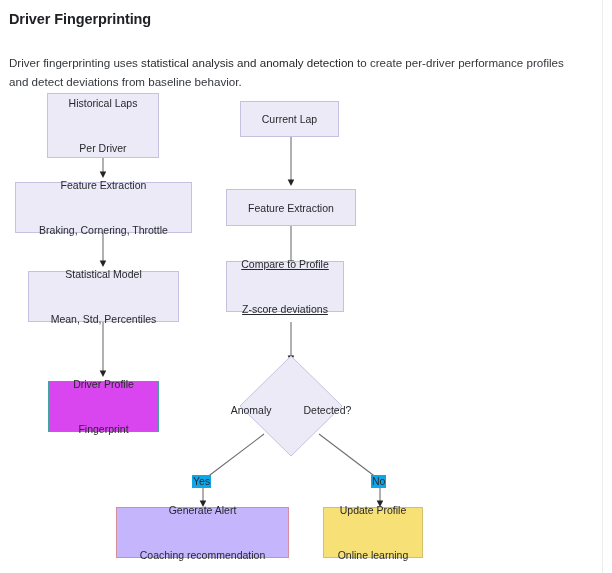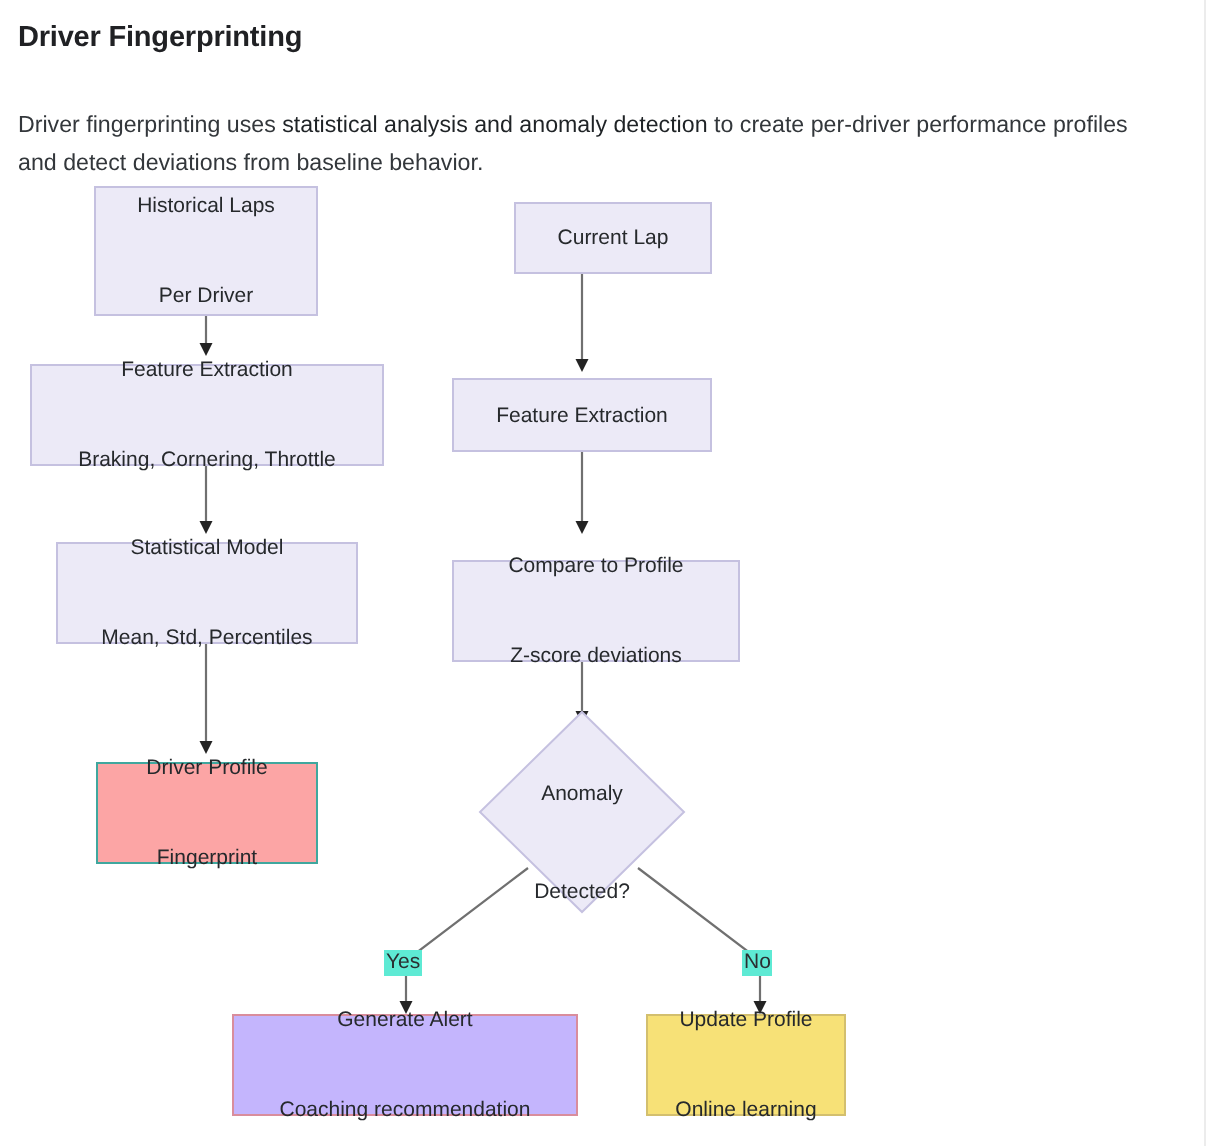--- a/index.html
+++ b/index.html
@@ -72,21 +72,21 @@
     color: #26292c;
     border-width: 1px;
     border-style: solid;
   }
   .node .line2 { display: block; margin-top: 29px; }
   .node.lav {
     background: #eceaf7;
     border-color: #c5c1e0;
   }
   .node.teal {
-    background: #fca5a5;
+    background: #d946ef;
     border-color: #3fa79e;
   }
   .node.red {
     background: #c4b5fd;
     border-color: #d98d9c;
   }
   .node.yellow {
     background: #f7e177;
     border-color: #d3bf6e;
   }
@@ -96,38 +96,38 @@
   .diamond-shape {
     position: absolute;
     left: 0;
     top: 0;
     width: 100%;
     height: 100%;
   }
   .diamond-label {
     position: absolute;
     left: 0;
-    top: 16px;
+    top: 4px;
     width: 100%;
     height: 100%;
     display: flex;
-    flex-direction: column;
+    flex-direction: row;
     align-items: center;
     justify-content: center;
     text-align: center;
     font-size: 10.5px;
     line-height: 17px;
     color: #26292c;
     gap: 32px;
   }
   .edge-label {
     position: absolute;
     font-size: 10.5px;
     color: #2b2e31;
-    background: #5eead4;
+    background: #0ea5e9;
     padding: 0 1px;
     line-height: 13px;
   }
   svg.connectors {
     position: absolute;
     left: 0;
     top: 0;
     width: 612px;
     height: 573px;
     overflow: visible;
@@ -178,29 +178,29 @@
     <div class="node lav" style="left:28px; top:271px; width:151px; height:51px;">
       <span>Statistical Model</span>
       <span class="line2">Mean, Std, Percentiles</span>
     </div>
 
     <div class="node teal" style="left:48px; top:381px; width:111px; height:51px;">
       <span>Driver Profile</span>
       <span class="line2">Fingerprint</span>
     </div>
 
-    <div class="node lav" style="left:257px; top:101px; width:99px; height:36px;">
+    <div class="node lav" style="left:240px; top:101px; width:99px; height:36px;">
       <span>Current Lap</span>
     </div>
 
     <div class="node lav" style="left:226px; top:189px; width:130px; height:37px;">
       <span>Feature Extraction</span>
     </div>
 
-    <div class="node lav" style="left:226px; top:280px; width:144px; height:51px;">
+    <div class="node lav" style="left:226px; top:261px; width:118px; height:51px;text-decoration:underline;">
       <span>Compare to Profile</span>
       <span class="line2">Z-score deviations</span>
     </div>
 
     <div class="diamond-wrap" style="left:239px; top:355px; width:104px; height:102px;">
       <svg class="diamond-shape" viewBox="0 0 104 102" preserveAspectRatio="none">
         <polygon points="52,1 103,51 52,101 1,51" fill="#eceaf7" stroke="#c5c1e0" stroke-width="1"></polygon>
       </svg>
       <div class="diamond-label">
         <span>Anomaly</span>

